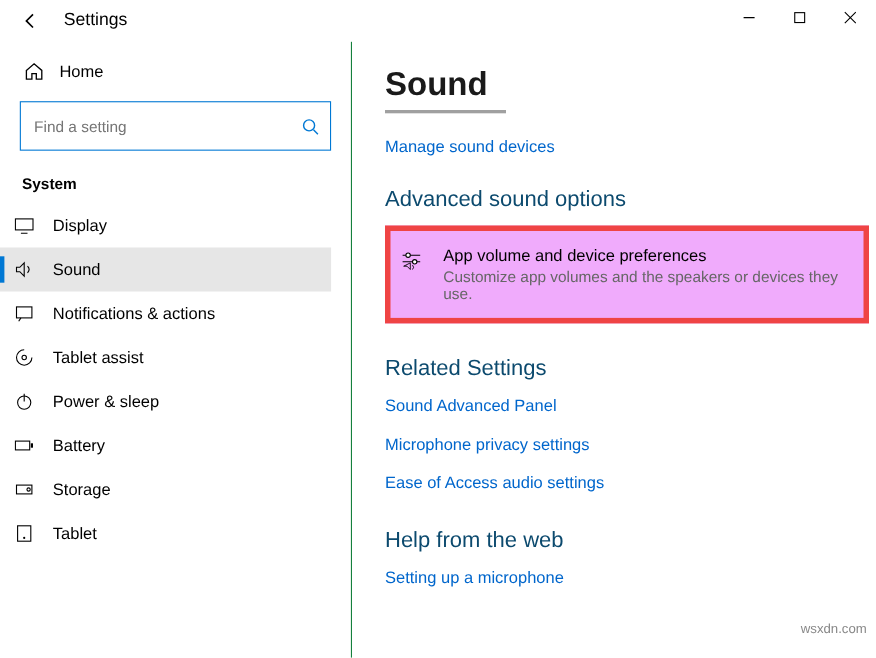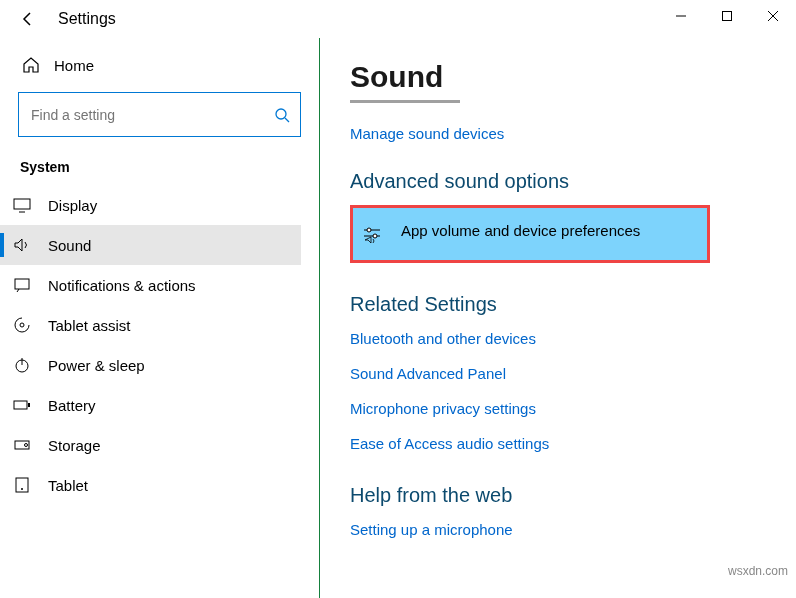--- a/index.html
+++ b/index.html
@@ -19,21 +19,21 @@
   .navlist { margin:8px 0 0 -18px; }
   .navitem { display:flex; align-items:flex-end; gap:16px; padding:11px 0 11px 12px; cursor:pointer; position:relative; font-size:15px;}
   .navitem .icon { width:20px; display:flex; justify-content:center; }
   .navitem.active { background:#e6e6e6; }
   .navitem.active::before { content:""; position:absolute; left:0; top:8px; bottom:8px; width:4px; background:#0078d4; }
   .main { flex:1; padding: 22px 0 0 30px; overflow:hidden;}
   .page-title { font-size:30px; font-weight:600; margin:0; color:#1a1a1a;}
   .title-underline { width:110px; height:3px; background:#a0a0a0; margin-top:6px; }
   .link { color:#0066cc; font-size:15px; cursor:pointer; padding:4px 0; display:inline-block; }
   .subhead { font-size:20px; font-weight:400; margin-top:24px; color:#0c4a6e;}
-  .option-card { display:flex; gap:18px; align-items:flex-start; border:3px solid #ef4444; padding:14px 16px 14px 8px; margin-top:12px; width:360px; background:#7dd3fc; cursor:pointer;}
+  .option-card { display:flex; gap:18px; align-items:flex-start; border:5px solid #ef4444; padding:14px 16px 14px 8px; margin-top:12px; width:440px; background:#f0abfc; cursor:pointer;}
   .option-card .ic { width:22px; margin-top:2px;}
   .option-card .t1 { font-size:15px; color:#000;}
   .option-card .t2 { font-size:14px; color:#666; margin-top:2px;}
   .linklist .link { display:block; margin-top:10px; }
   .watermark { position:absolute; bottom:20px; right:8px; font-size:12px; color:#888; }
   svg { display:block; }
 </style>
 </head>
 <body>
 
@@ -167,26 +167,26 @@
       <div class="ic">
         <svg width="22" height="22" viewBox="0 0 22 22">
           <path d="M3 6 H19 M3 12 H19" stroke="#000"></path>
             <circle cx="8" cy="6" r="2" stroke="#000" fill="#fff"></circle>
             <circle cx="14" cy="12" r="2" stroke="#000" fill="#fff"></circle>
           <path d="M4 16 H7 L10 19 V13 Z M12 15 Q14 17 12 19" stroke="#000" fill="none" stroke-width="0.8"></path>
         </svg>
       </div>
       <div>
         <div class="t1">App volume and device preferences</div>
+        <div class="t2">Customize app volumes and the speakers or devices they use.</div>
       </div>
     </div>
 
     <div class="subhead" style="margin-top:30px;">Related Settings</div>
     <div class="linklist">
-      <span class="link">Bluetooth and other devices</span>
       <span class="link">Sound Advanced Panel</span>
       <span class="link">Microphone privacy settings</span>
       <span class="link">Ease of Access audio settings</span>
     </div>
 
     <div class="subhead" style="margin-top:28px;">Help from the web</div>
     <div class="linklist">
       <span class="link">Setting up a microphone</span>
     </div>
   </div>

